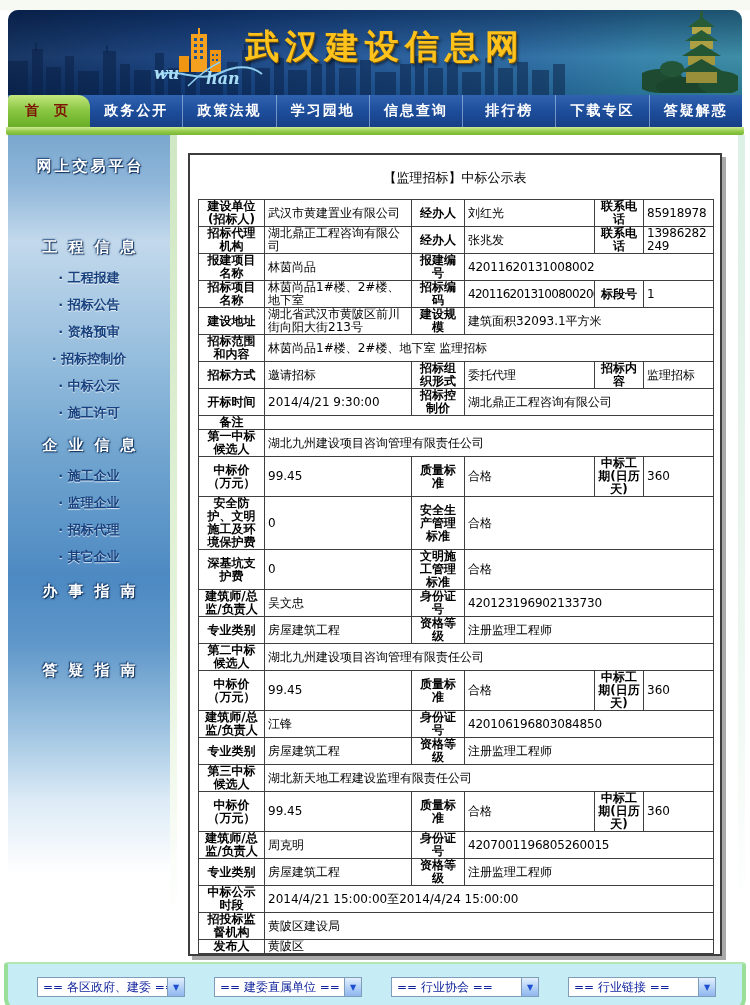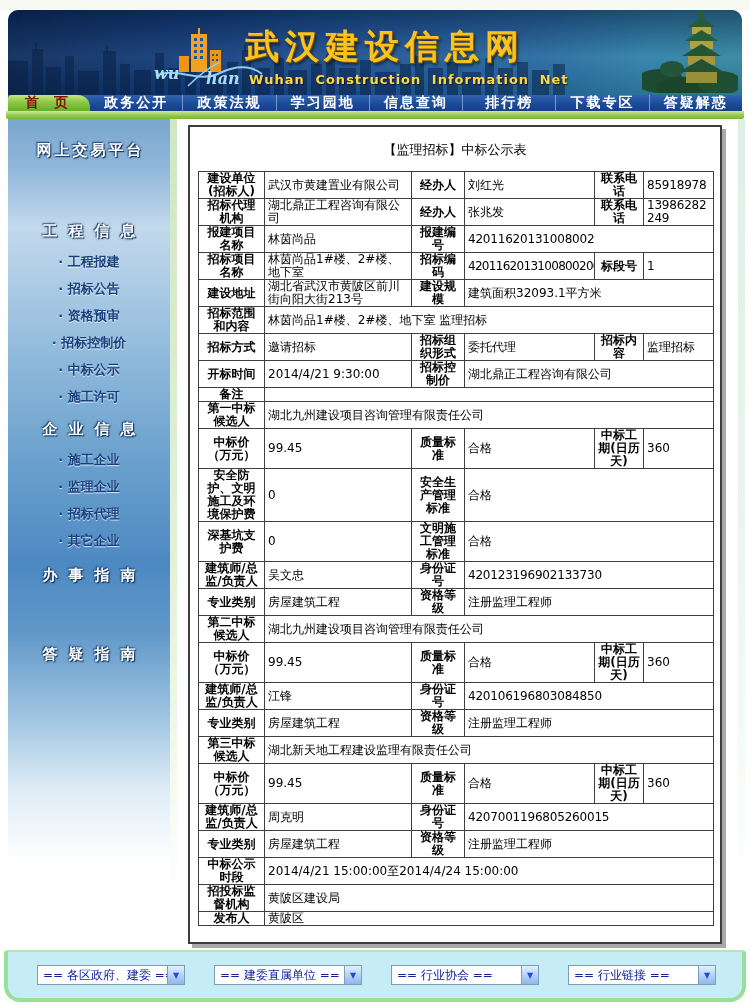--- a/index.html
+++ b/index.html
@@ -23,21 +23,21 @@
   .script-txt { position:absolute; top:4px; font-family:"DejaVu Serif","Liberation Serif",serif;
     font-style:italic; font-weight:bold; color:#a9ddf6; font-size:16px; }
   .script-wu { left:0; }
   .script-han { left:52px; top:9px; }
   .site-title { position:absolute; left:237px; top:14px; font-size:34px; font-weight:bold;
     color:#fdc31c; letter-spacing:6px; text-shadow:1px 1px 0 #7d5403, 2px 3px 3px rgba(0,0,0,.55); }
   .site-subtitle { position:absolute; left:241px; top:62px; font-size:13px; font-weight:bold;
     color:#ffd83e; letter-spacing:1px; word-spacing:5px; text-shadow:1px 1px 1px rgba(0,0,0,.6); }
 
   
-  .nav { margin:0 8px; height:16px; display:flex;
+  .nav { margin:0 8px; height:32px; display:flex;
     background:linear-gradient(180deg,#2f62b0,#1c4c99 55%,#173f85); }
   .nav-tab { flex:1; display:flex; align-items:center; justify-content:center; color:#fff;
     font-weight:bold; font-size:14px; letter-spacing:2px; cursor:pointer;
     border-left:1px solid rgba(190,210,240,.55); }
   .nav-tab.first-blue { border-left:none; }
   .nav-tab.home { flex:0 0 82px; border-left:none; border-radius:4px 12px 0 0;
     background:linear-gradient(180deg,#c4e77e,#8cc845 45%,#68ae26);
     color:#7c1600; letter-spacing:5px; }
   .green-strip { margin:0 6px; height:8px; border-radius:0 0 2px 2px;
     background:linear-gradient(180deg,#cdeb95,#94ca4a 55%,#76b730); }
@@ -58,22 +58,22 @@
     text-shadow:0 1px 1px rgba(255,255,255,.8); cursor:pointer; }
   .sb-item::before { content:"· "; }
   .sb-strip { width:7px; align-self:stretch;
     background:linear-gradient(180deg,#cfe7c2,#e4f3da 60%,#ffffff 95%); }
   .spacer { width:11px; }
   .flex-fill { flex:1; }
   .right-strip { width:7px; margin-right:5px; align-self:stretch;
     background:linear-gradient(180deg,#ddf0e6,#ecf7f0 60%,#ffffff 95%); }
 
   .content { width:534px; }
-  .container { margin-top:6px; border:2px solid #3d3d3d; background:#fff;
-    box-shadow:4px 4px 0 #a9a9a9; padding:12px 0 16px; }
+  .container { margin-top:18px; border:2px solid #3d3d3d; background:#fff;
+    box-shadow:4px 4px 0 #a9a9a9; padding:12px 0 0; }
   .tbl-title { text-align:center; font-size:13px; color:#000; margin:2px 0 12px; }
   table.bid { border-collapse:collapse; margin-left:8px; width:515px; table-layout:fixed; }
   table.bid td { border:1px solid #3f3f3f; padding:0 3px; font-size:12px; line-height:13px;
     vertical-align:middle; word-break:break-all; color:#000; height:14px; }
   td.lbl { font-weight:bold;text-align:center; }
   td.num { font-size:11px; letter-spacing:-0.2px; }
   td.num-xl { font-size:10px; letter-spacing:-0.7px; white-space:nowrap; overflow:hidden; }
 
   
   .links-box { margin:6px 4px 0; height:52px; background:#c6edf6;
@@ -174,21 +174,20 @@
     </svg>
     <div class="logo-script">
       <svg width="110" height="30" viewBox="0 0 110 30">
         <path d="M2,16 C22,6 44,24 66,13 S102,9 108,14" stroke="#8fcdec" fill="none" stroke-width="2"></path>
         <path d="M34,26 C46,14 58,6 66,2" stroke="#8fcdec" fill="none" stroke-width="1.5"></path>
       </svg>
       <span class="script-txt script-wu">wu</span>
       <span class="script-txt script-han">han</span>
     </div>
     <div class="site-title">武汉建设信息网</div>
-    <div class="site-subtitle">Wuhan Construction Information Net</div>
   </div>
 
   <div class="nav">
       <div class="nav-tab home">首 页</div>
       <div class="nav-tab first-blue">政务公开</div>
       <div class="nav-tab">政策法规</div>
       <div class="nav-tab">学习园地</div>
       <div class="nav-tab">信息查询</div>
       <div class="nav-tab">排行榜</div>
       <div class="nav-tab">下载专区</div>

